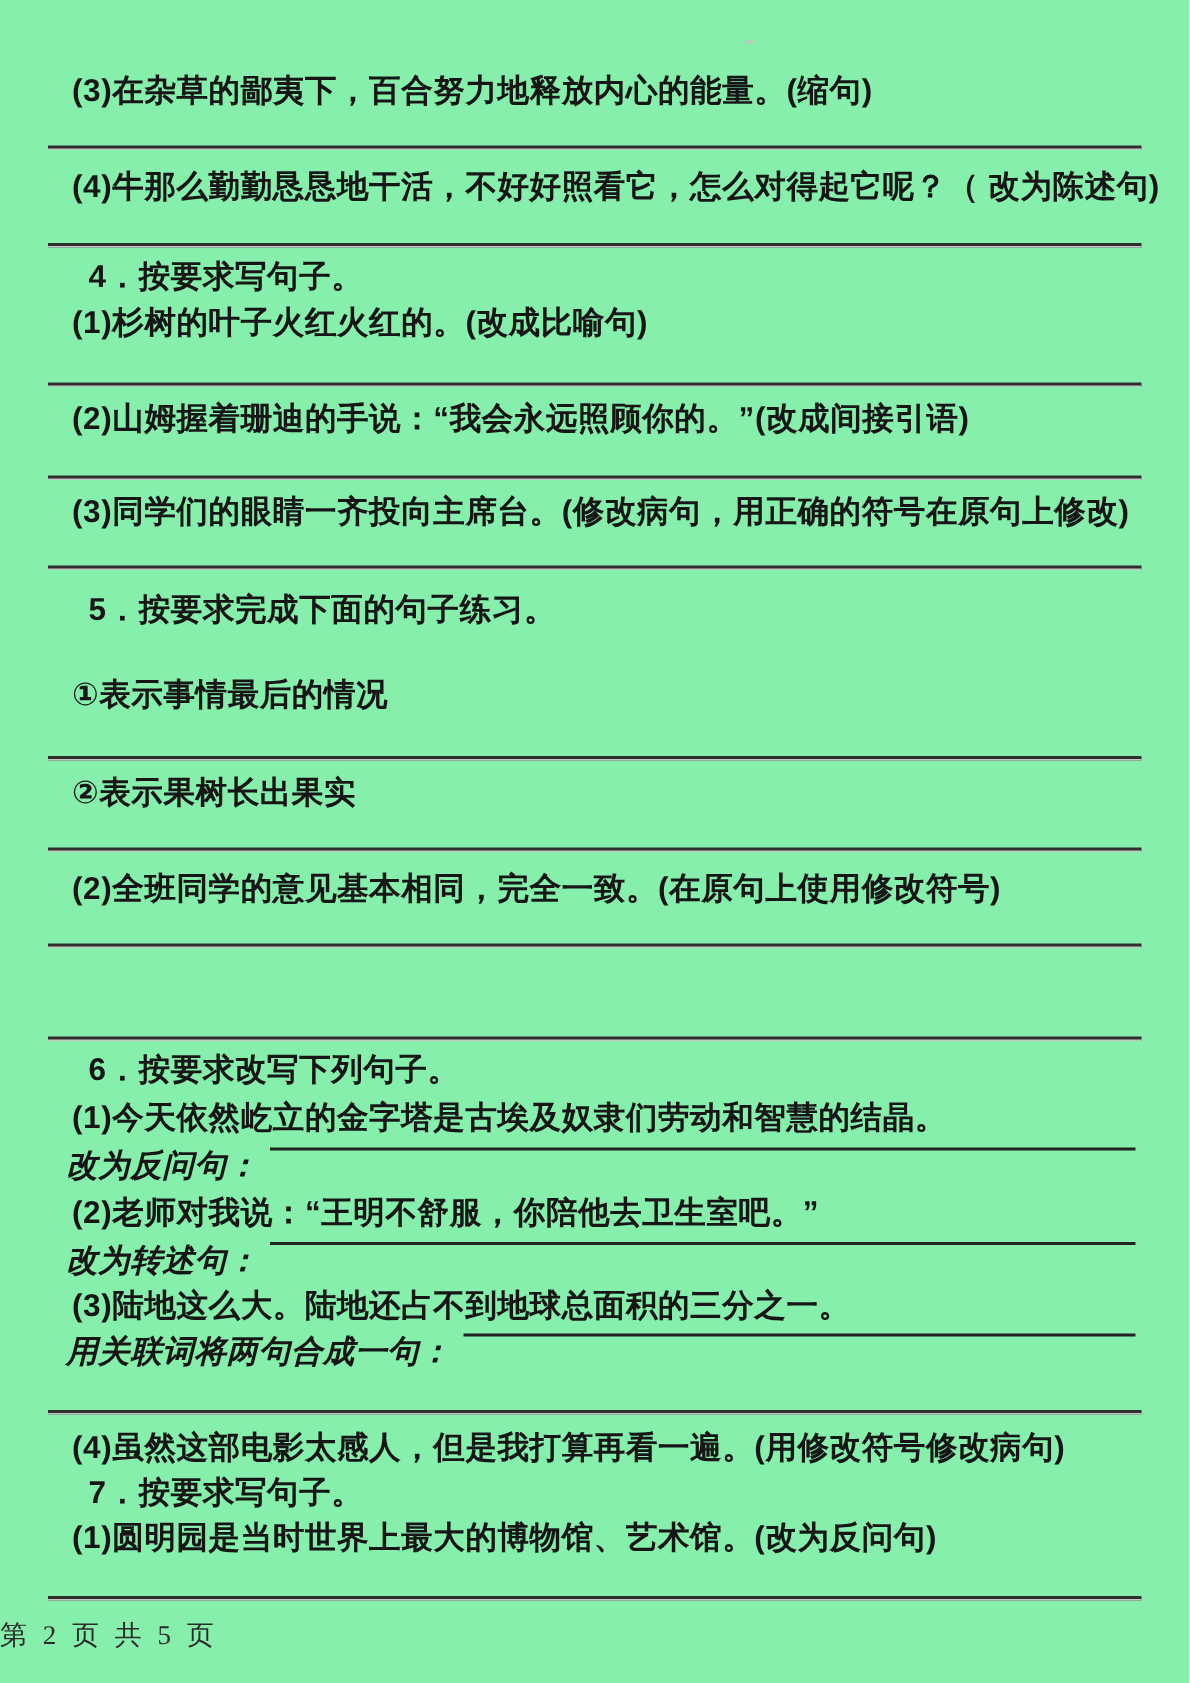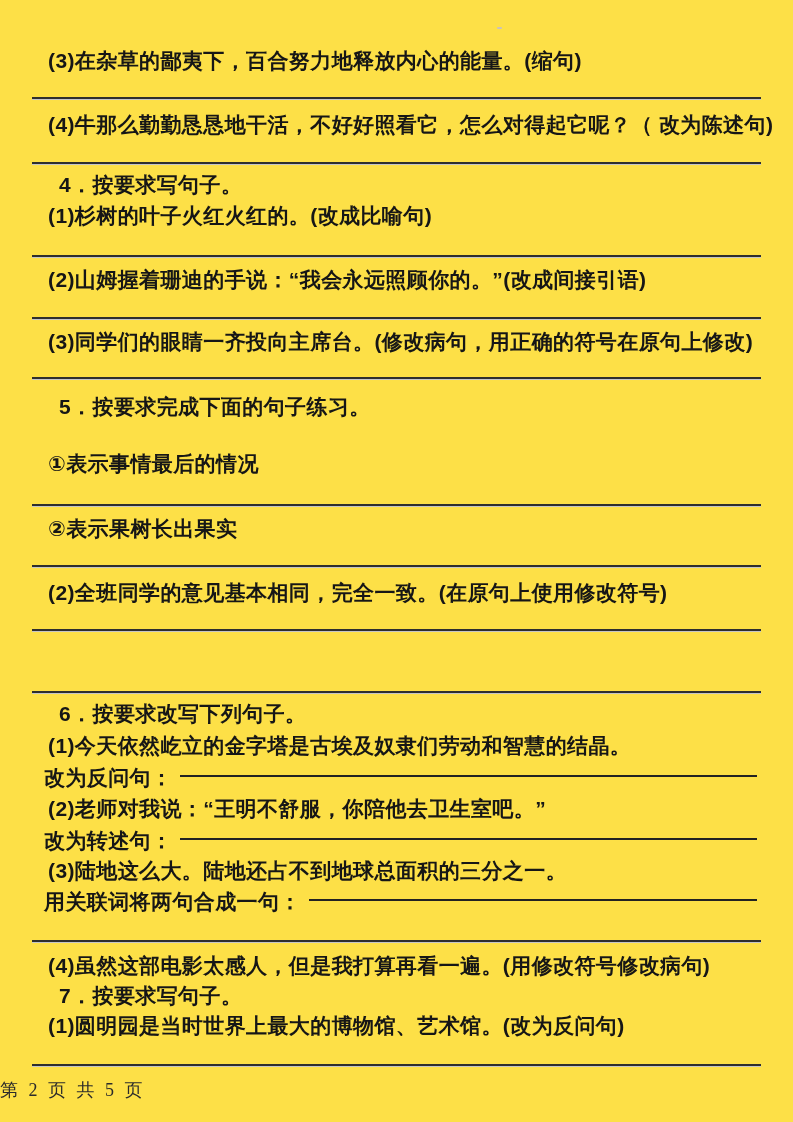--- a/index.html
+++ b/index.html
@@ -4,42 +4,43 @@
 <style>
   html, body {
     margin: 0;
     padding: 0;
     background: #ffffff;
   }
   .page {
     position: relative;
     width: 793px;
     height: 1122px;
-    background: #fde047;
+    background: #86efac;
     overflow: hidden;
     font-family: "Liberation Sans", "DejaVu Sans", sans-serif;
     color: #161616;
   }
   .row {
     position: absolute;
     left: 0;
     right: 0;
     font-size: 21px;
     line-height: 25px;
     font-weight: 600;
     letter-spacing: 0.4px;
     white-space: nowrap;
   }
   .t-main { padding-left: 27px; margin-left: 32px; }   
   .t-sub  { padding-left: 48px; }   
   .t-label {
     padding-left: 44px;
     padding-right: 36px;
     display: flex;
-    align-items: center;
+    align-items: flex-start;
+    font-style: italic;
   }
   .fill-line {
     flex: 1;
     margin-left: 8px;
     margin-bottom: 3px;
     height: 0;
     border-bottom: 2px solid #222222;
   }
   .rule {
     position: absolute;

